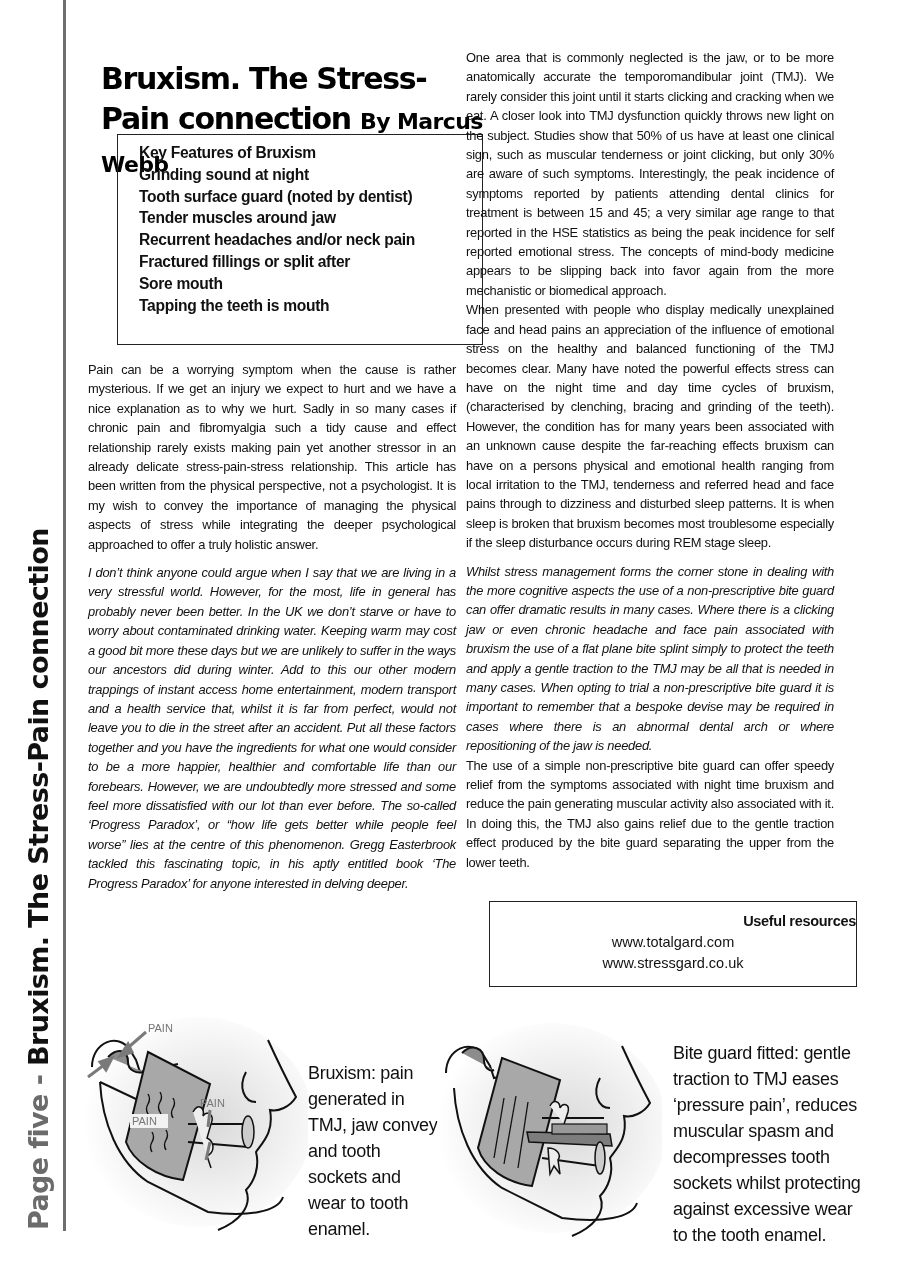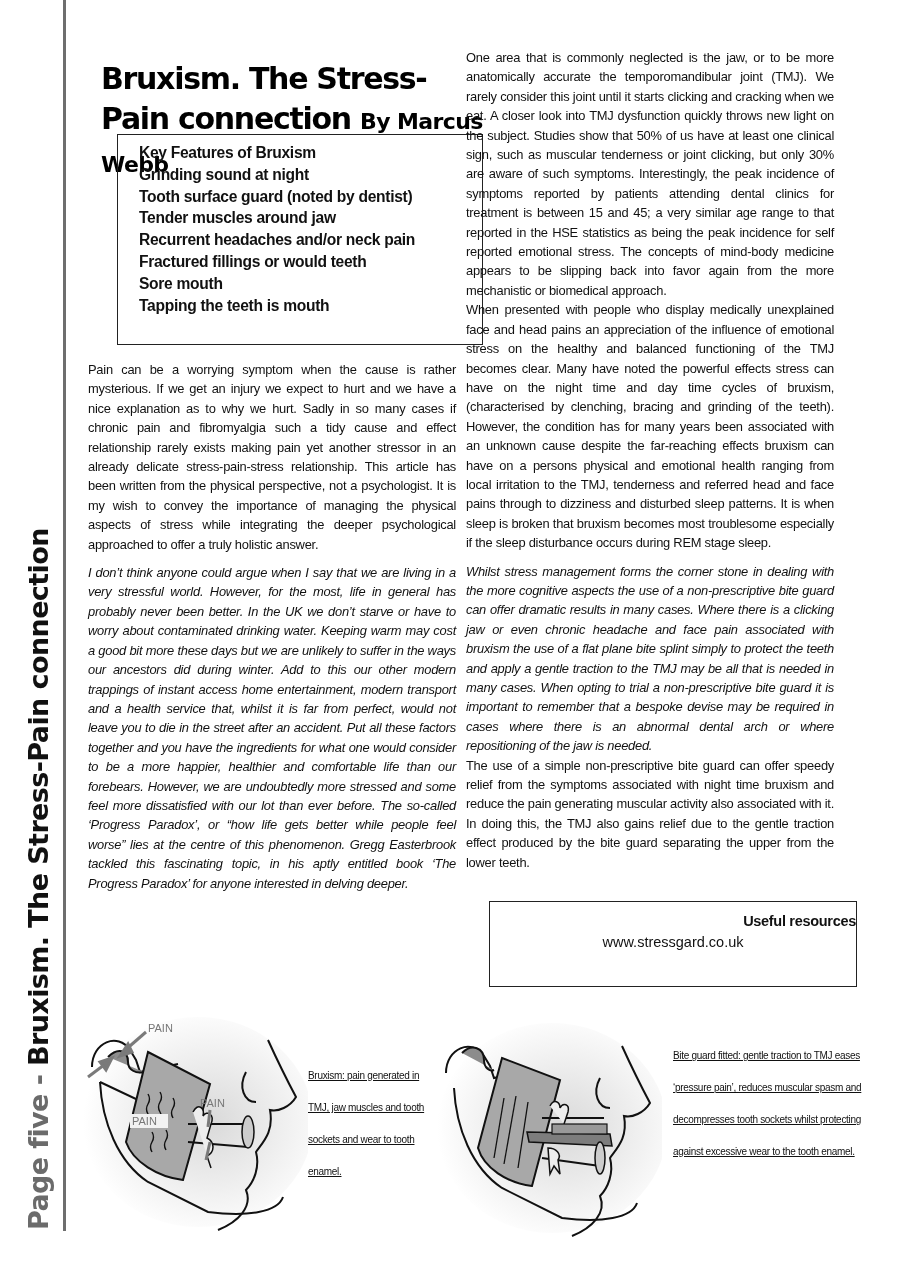--- a/index.html
+++ b/index.html
@@ -29,58 +29,59 @@
     .gap { margin-top: 9px !important; font-style: italic; }
 
     .resources { position: absolute; left: 489px; top: 901px; width: 368px; height: 86px;
       border: 1.5px solid #222; box-sizing: border-box; text-align: center; padding-top: 9px;
       font-size: 14.5px; line-height: 21px; }
     .resources .res-head { font-weight: bold; letter-spacing: -0.3px; text-align: right; }
 
     .fig { position: absolute; }
     .fig1 { left: 78px; top: 1012px; width: 230px; height: 222px; }
     .fig2 { left: 432px; top: 1018px; width: 230px; height: 222px; }
-    .caption { position: absolute; font-size: 10px; line-height: 32px; letter-spacing: -0.3px; text-decoration: underline; }
+    .caption { position: absolute; font-size: 18px; line-height: 26px; letter-spacing: -0.3px; }
     .cap1 { left: 308px; top: 1060px; width: 130px; }
     .cap2 { left: 673px; top: 1040px; width: 190px; }
   </style>
 </head>
 <body>
 
 <div class="spine"></div>
 
 <div class="vertical-title"><span>Page five - </span><span class="strong">Bruxism. The Stress-Pain connection</span></div>
 
 <h1 class="title"><span>Bruxism. The Stress-Pain connection</span> <span class="byline">By Marcus Webb</span></h1>
 
 <div class="keybox">
   <div class="kb-head">Key Features of Bruxism</div>
   <div class="kb-item">Grinding sound at night</div>
   <div class="kb-item">Tooth surface guard (noted by dentist)</div>
   <div class="kb-item">Tender muscles around jaw</div>
   <div class="kb-item">Recurrent headaches and/or neck pain</div>
-  <div class="kb-item">Fractured fillings or would teeth</div>
+  <div class="kb-item">Fractured fillings or split after</div>
   <div class="kb-item">Sore mouth</div>
   <div class="kb-item">Tapping the teeth is mouth</div>
 </div>
 
 <div class="col col-left">
   <p>Pain can be a worrying symptom when the cause is rather mysterious. If we get an injury we expect to hurt and we have a nice explanation as to why we hurt. Sadly in so many cases if chronic pain and fibromyalgia such a tidy cause and effect relationship rarely exists making pain yet another stressor in an already delicate stress-pain-stress relationship. This article has been written from the physical perspective, not a psychologist. It is my wish to convey the importance of managing the physical aspects of stress while integrating the deeper psychological approached to offer a truly holistic answer.</p>
   <p class="gap">I don’t think anyone could argue when I say that we are living in a very stressful world. However, for the most, life in general has probably never been better. In the UK we don’t starve or have to worry about contaminated drinking water. Keeping warm may cost a good bit more these days but we are unlikely to suffer in the ways our ancestors did during winter. Add to this our other modern trappings of instant access home entertainment, modern transport and a health service that, whilst it is far from perfect, would not leave you to die in the street after an accident. Put all these factors together and you have the ingredients for what one would consider to be a more happier, healthier and comfortable life than our forebears. However, we are undoubtedly more stressed and some feel more dissatisfied with our lot than ever before. The so-called ‘Progress Paradox’, or “how life gets better while people feel worse” lies at the centre of this phenomenon. Gregg Easterbrook tackled this fascinating topic, in his aptly entitled book ‘The Progress Paradox’ for anyone interested in delving deeper.</p>
 </div>
 
 <div class="col col-right">
   <p>One area that is commonly neglected is the jaw, or to be more anatomically accurate the temporomandibular joint (TMJ). We rarely consider this joint until it starts clicking and cracking when we eat. A closer look into TMJ dysfunction quickly throws new light on the subject. Studies show that 50% of us have at least one clinical sign, such as muscular tenderness or joint clicking, but only 30% are aware of such symptoms. Interestingly, the peak incidence of symptoms reported by patients attending dental clinics for treatment is between 15 and 45; a very similar age range to that reported in the HSE statistics as being the peak incidence for self reported emotional stress. The concepts of mind-body medicine appears to be slipping back into favor again from the more mechanistic or biomedical approach.</p>
   <p>When presented with people who display medically unexplained face and head pains an appreciation of the influence of emotional stress on the healthy and balanced functioning of the TMJ becomes clear. Many have noted the powerful effects stress can have on the night time and day time cycles of bruxism, (characterised by clenching, bracing and grinding of the teeth). However, the condition has for many years been associated with an unknown cause despite the far-reaching effects bruxism can have on a persons physical and emotional health ranging from local irritation to the TMJ, tenderness and referred head and face pains through to dizziness and disturbed sleep patterns. It is when sleep is broken that bruxism becomes most troublesome especially if the sleep disturbance occurs during REM stage sleep.</p>
   <p class="gap">Whilst stress management forms the corner stone in dealing with the more cognitive aspects the use of a non-prescriptive bite guard can offer dramatic results in many cases. Where there is a clicking jaw or even chronic headache and face pain associated with bruxism the use of a flat plane bite splint simply to protect the teeth and apply a gentle traction to the TMJ may be all that is needed in many cases. When opting to trial a non-prescriptive bite guard it is important to remember that a bespoke devise may be required in cases where there is an abnormal dental arch or where repositioning of the jaw is needed.</p>
   <p>The use of a simple non-prescriptive bite guard can offer speedy relief from the symptoms associated with night time bruxism and reduce the pain generating muscular activity also associated with it. In doing this, the TMJ also gains relief due to the gentle traction effect produced by the bite guard separating the upper from the lower teeth.</p>
 </div>
 
 <div class="resources">
   <div class="res-head">Useful resources</div>
+  <div>www.totalgard.com</div>
   <div>www.stressgard.co.uk</div>
 </div>
 
 <div class="fig fig1">
   <svg width="230" height="222" viewBox="0 0 230 222">
     <defs>
       <radialGradient id="bg1" cx="55%" cy="50%" r="55%">
         <stop offset="0%" stop-color="#d9d9d9"></stop>
         <stop offset="100%" stop-color="#ffffff"></stop>
       </radialGradient>
@@ -116,21 +117,21 @@
       <polygon points="42,44 50,32 54,40"></polygon>
       <line x1="10" y1="65" x2="30" y2="50"></line>
       <polygon points="34,46 22,50 28,58"></polygon>
       <line x1="132" y1="98" x2="130" y2="115"></line>
       <line x1="128" y1="148" x2="132" y2="130"></line>
     </g>
     <text x="70" y="20" font-size="11" font-family="Liberation Sans, sans-serif" fill="#777">PAIN</text>
     <text x="122" y="95" font-size="11" font-family="Liberation Sans, sans-serif" fill="#777">PAIN</text>
   </svg>
 </div>
-<div class="caption cap1">Bruxism: pain generated in TMJ, jaw muscles and tooth sockets and wear to tooth enamel.</div>
+<div class="caption cap1">Bruxism: pain generated in TMJ, jaw convey and tooth sockets and wear to tooth enamel.</div>
 
 <div class="fig fig2">
   <svg width="230" height="222" viewBox="0 0 230 222">
     <defs>
       <radialGradient id="bg2" cx="55%" cy="50%" r="55%">
         <stop offset="0%" stop-color="#d9d9d9"></stop>
         <stop offset="100%" stop-color="#ffffff"></stop>
       </radialGradient>
     </defs>
     <ellipse cx="120" cy="110" rx="115" ry="105" fill="url(#bg2)"></ellipse>

